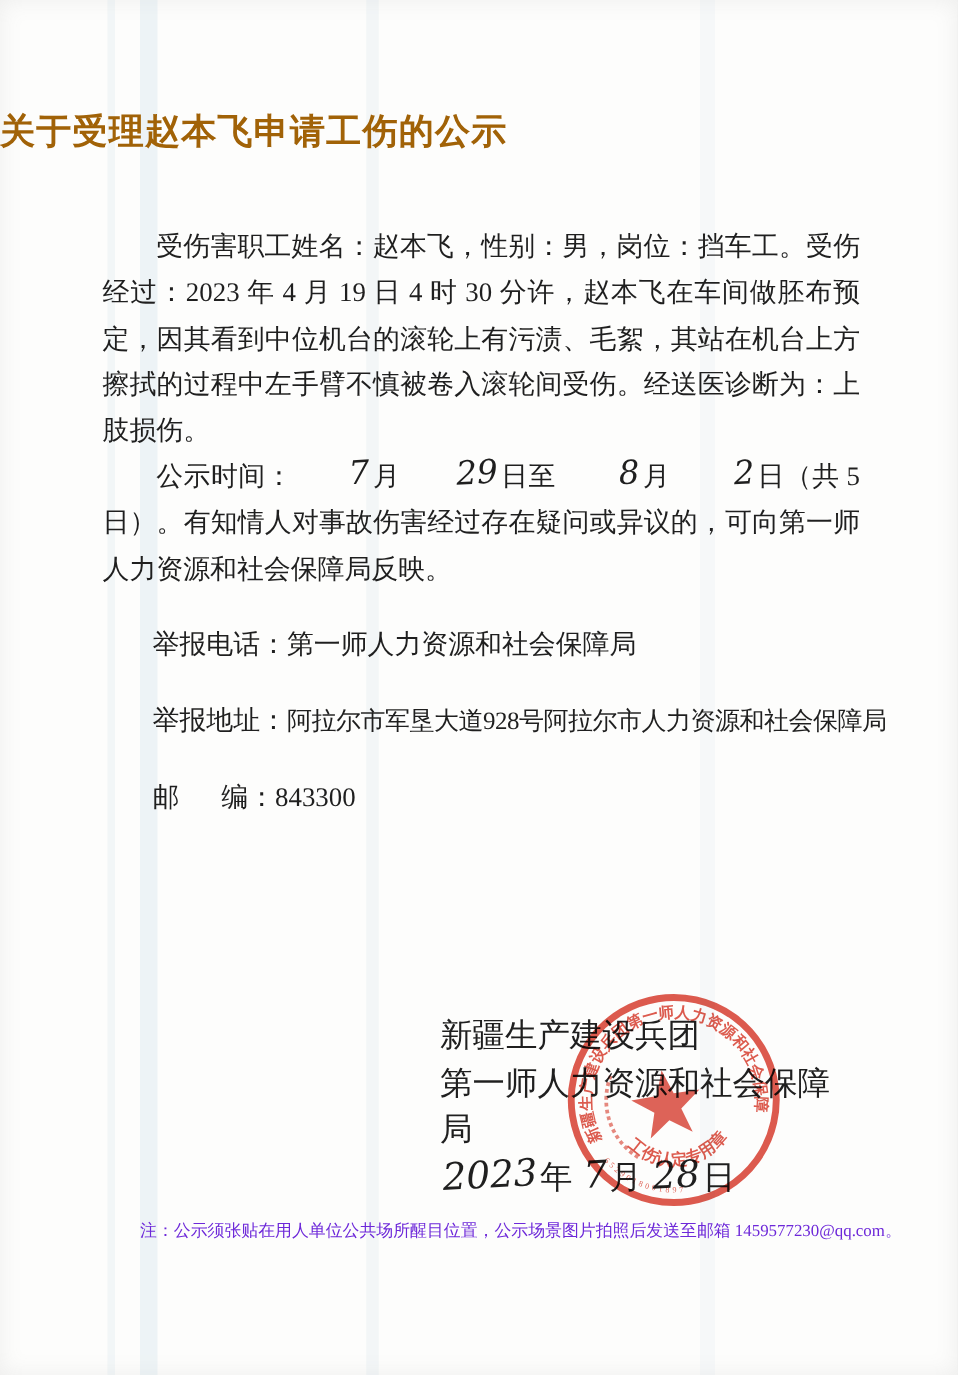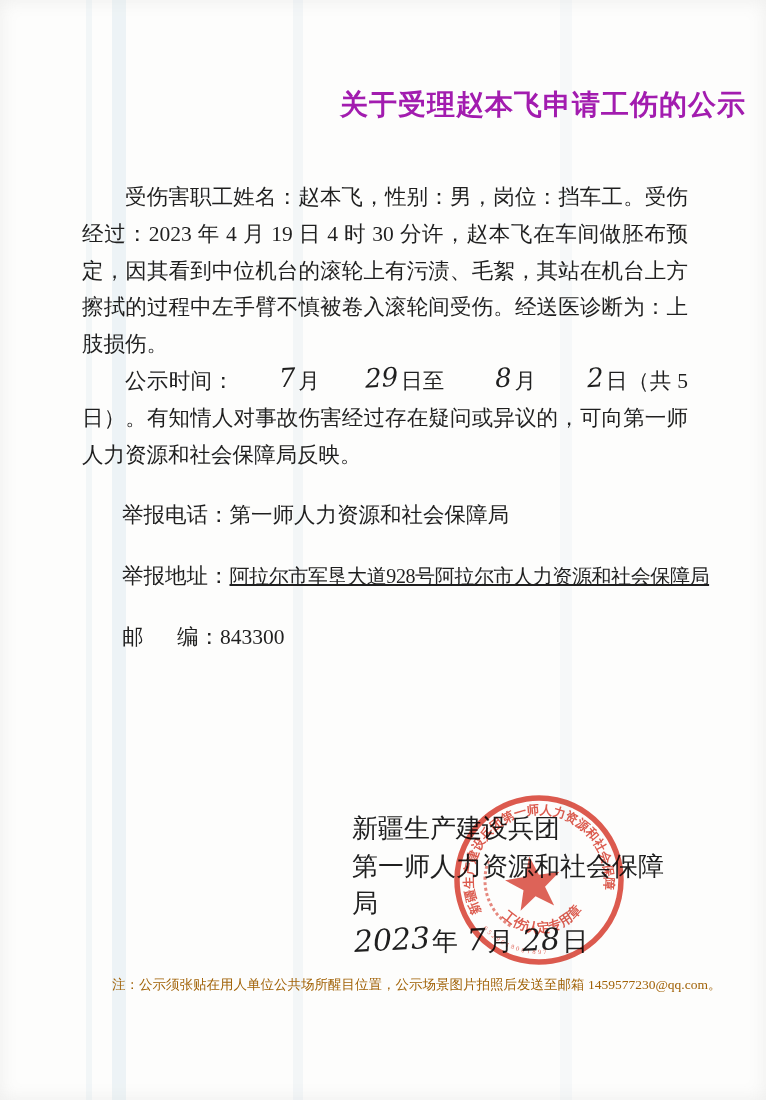--- a/index.html
+++ b/index.html
@@ -19,24 +19,24 @@
   
   .streak{position:absolute;top:0;bottom:0;pointer-events:none;}
   .streak.s1{left:112px;width:14px;background:rgba(203,222,232,.30);}
   .streak.s2{left:293px;width:10px;background:rgba(203,222,232,.20);}
   .streak.s3{left:560px;width:12px;background:rgba(208,224,233,.15);}
   .streak.s4{left:86px;width:6px;background:rgba(203,222,232,.22);}
 
   .title{
     position:absolute;top:86px;left:0;right:20px;
     margin:0;
-    text-align:right;
+    text-align:left;
     font-size:28px;font-weight:bold;
     letter-spacing:1px;
-    color:#a21caf;
+    color:#a16207;
   }
   .body{
     position:absolute;left:82px;top:179px;width:606px;
     font-size:21.5px;line-height:36.8px;
     text-align:justify;
   }
   .body p{margin:0;text-indent:43px;}
   .hw{
     font-family:"DejaVu Serif",serif;
     font-style:italic;
@@ -45,41 +45,41 @@
     transform:rotate(-3deg);
     line-height:0;
     padding:0 2px;
   }
   .contact .c-row{display:flex;align-items:baseline;}
   .contact .r-phone1,.contact .r-addr,.contact .r-post{padding-left:40px;margin-top:24px;}
   .contact .r-phone2{padding-left:88px;}
   .contact .r-phone1 .c-val{margin-left:auto;margin-right:25px;}
   .contact .r-phone2 .c-val{margin-left:auto;margin-right:38px;}
   .contact .r-addr{white-space:nowrap;}
-  .contact .r-addr .c-addr{font-size:20px;letter-spacing:-.4px;text-decoration:underline;}
+  .contact .r-addr .c-addr{font-size:20px;letter-spacing:-.4px;}
   .post-label{display:inline-flex;width:98px;justify-content:space-between;}
 
   .signature{
     position:absolute;left:352px;top:810px;width:314px;
     font-size:26px;line-height:37.5px;
   }
   .signature .hw{font-size:1.15em;}
 
   .seal{
     position:absolute;left:447px;top:788px;
     width:184px;height:184px;
     transform:rotate(-9deg);
     mix-blend-mode:multiply;
     opacity:.92;
     pointer-events:none;
   }
   .footnote{
     position:absolute;left:112px;top:976px;right:40px;
     font-size:13.5px;line-height:18px;
-    color:#a16207;
+    color:#6d28d9;
   }
 </style>
 </head>
 <body>
 
 <div class="page">
   <div class="streak s1"></div>
   <div class="streak s2"></div>
   <div class="streak s3"></div>
   <div class="streak s4"></div>

